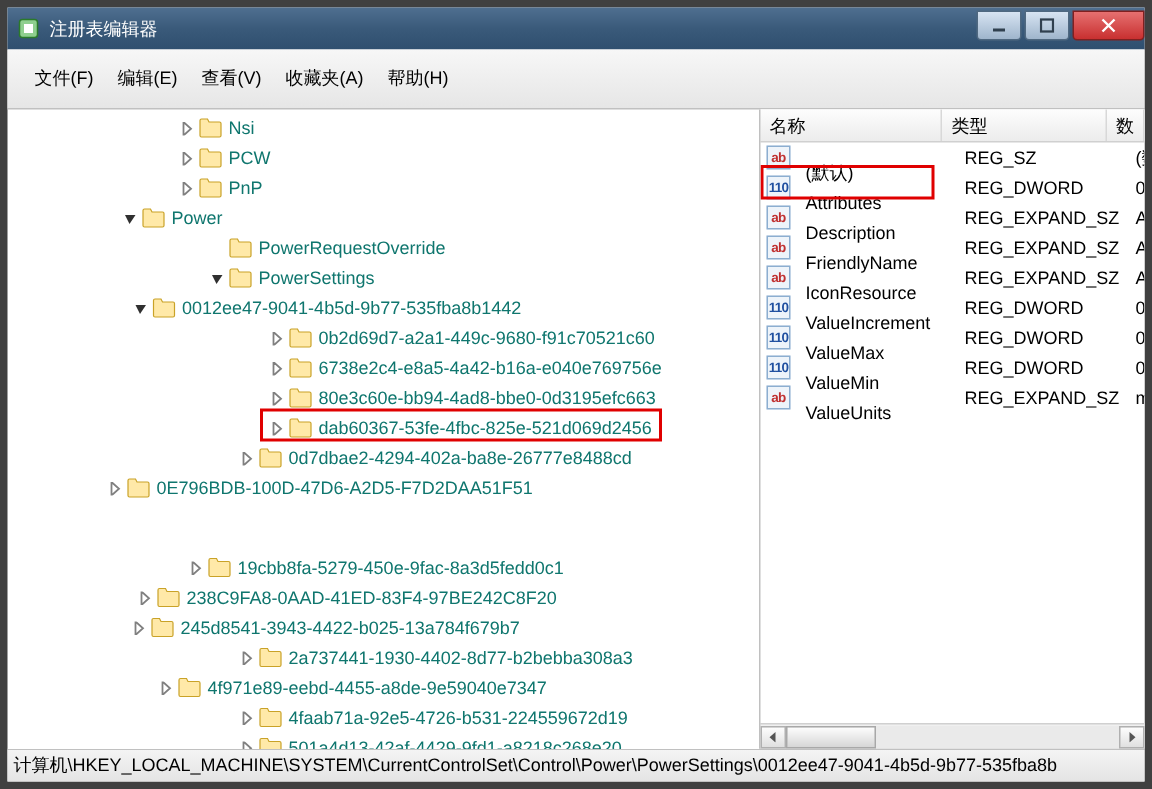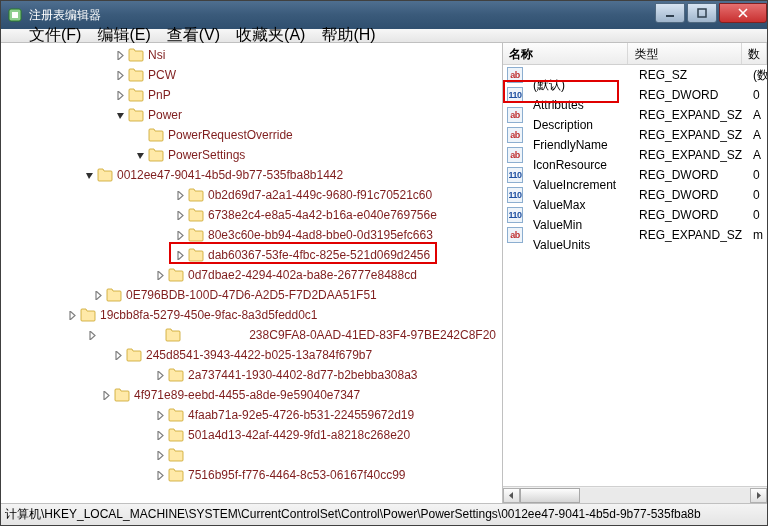--- a/index.html
+++ b/index.html
@@ -1,20 +1,20 @@
 <!DOCTYPE html>
 <html><head>
 <meta charset="utf-8">
 <style>
   * { box-sizing: border-box; margin: 0; padding: 0; font-family: "Microsoft YaHei", "Segoe UI", Tahoma, sans-serif; }
   body { width: 768px; height: 526px; overflow: hidden; background: #b0c8e0; }
   .window {
     width: 768px; height: 526px;
     background: #fff;
-    border: 1px solid #404040;
+    border: 5px solid #404040;
     display: flex; flex-direction: column;
     box-shadow: 0 0 0 1px rgba(255,255,255,.4) inset;
   }
   
   .titlebar {
     height: 28px;
     background: linear-gradient(to bottom, #4f6f90 0%, #3a5a7a 50%, #2f4f6f 100%);
     display: flex; align-items: center; color: #fff;
     padding-left: 6px;
   }
@@ -27,24 +27,24 @@
     background: linear-gradient(to bottom,#d7e4f2,#9fb5cc);
     border:1px solid #4f6880; border-bottom-left-radius:3px; border-bottom-right-radius:3px;
     display:flex;align-items:center;justify-content:center;
     color:#30404f; font-size:10px;
   }
   .win-btn + .win-btn { margin-left:2px; }
   .win-btn.close { background: linear-gradient(to bottom,#e67070,#c83030); color:#fff; width:48px; border-color:#802020; }
   .win-btn.close svg, .win-btn svg { width:10px; height:10px; }
   
   .menubar {
-    height: 14px; background: linear-gradient(to bottom,#f7f7f7,#e6e6e6);
+    height: 40px; background: linear-gradient(to bottom,#f7f7f7,#e6e6e6);
     border-bottom: 1px solid #c0c0c0;
-    display:flex; align-items:center; font-size:16px;
-    padding-left:20px;
+    display:flex; align-items:center; font-size:12px;
+    padding-left:10px;
   }
   .menu-item { padding: 2px 8px; }
   
   .main { flex:1; display:flex; min-height:0; }
   .tree-panel {
     width: 502px; border-right:1px solid #c0c0c0;
     overflow:auto; background:#fff;
     position:relative;
   }
   .tree { font-size: 12px; padding-top:2px; position:relative; }
@@ -58,38 +58,38 @@
     color:#606060;
     margin-right:2px;
     flex:none;
   }
   .tree-row .toggle svg { width:9px; height:9px; display:block; }
   .tree-row .folder {
     width:16px;height:14px;margin-right:4px;flex:none;
     display:flex;align-items:center;justify-content:center;
   }
   .tree-row .folder svg { width:16px;height:14px; }
-  .tree-row .label { color:#7f1d1d; }
+  .tree-row .label { color:#0f766e; }
   .highlight-box-tree {
     position:absolute; border:2px solid #e00000; pointer-events:none;
   }
   
   .list-panel {
     flex:1; display:flex; flex-direction:column; min-width:0;
     background:#fff;
   }
   .list-header {
     height:22px; display:flex; font-size:12px;
     background:linear-gradient(to bottom,#fdfdfd,#ececec);
     border-bottom:1px solid #d0d0d0;
   }
   .list-header .col {
     padding:3px 6px; border-right:1px solid #d8d8d8;
   }
-  .col-name { width:126px;font-weight:bold; }
+  .col-name { width:126px; }
   .col-type { width:114px; }
   .col-data { flex:1; }
   .list-body { flex:1; overflow:hidden; font-size:12px; position:relative; }
   .list-row { display:flex; height:20px; align-items:center; }
   .list-row .cell { padding:0 6px; overflow:hidden; white-space:nowrap; }
   .list-row .icon { width:16px; height:16px; margin-left:4px; margin-right:4px; flex:none;
     border:1px solid #8caed0; background:#eef4fa; display:flex; align-items:center; justify-content:center;
     font-size:9px; font-weight:bold; letter-spacing:-0.5px;
   }
   .list-row .icon.str { color:#c03030; }
@@ -194,21 +194,21 @@
                 <path d="M2 0 L7 4.5 L2 9 Z" fill="none" stroke="#808080" stroke-width="1.2"></path>
               </svg>
             </span>
             <span class="folder">
               <svg viewBox="0 0 16 14">
                 <path d="M1 3 L1 12 Q1 13 2 13 L14 13 Q15 13 15 12 L15 4 Q15 3 14 3 L7 3 L6 1 L2 1 Q1 1 1 2 Z" fill="#ffe9a8" stroke="#c9a227" stroke-width="0.8"></path>
               </svg>
             </span>
             <span class="label">PnP</span>
           </div>
-          <div class="tree-row" style="padding-left: 114px;">
+          <div class="tree-row" style="padding-left: 76px;">
             <span class="toggle">
               <svg viewBox="0 0 9 9">
                 <path d="M1 2 L8 2 L4 8 Z" fill="#303030"></path>
               </svg>
             </span>
             <span class="folder">
               <svg viewBox="0 0 16 14">
                 <path d="M1 3 L1 12 Q1 13 2 13 L14 13 Q15 13 15 12 L15 4 Q15 3 14 3 L7 3 L6 1 L2 1 Q1 1 1 2 Z" fill="#ffe9a8" stroke="#c9a227" stroke-width="0.8"></path>
               </svg>
             </span>
@@ -307,60 +307,60 @@
                 <path d="M2 0 L7 4.5 L2 9 Z" fill="none" stroke="#808080" stroke-width="1.2"></path>
               </svg>
             </span>
             <span class="folder">
               <svg viewBox="0 0 16 14">
                 <path d="M1 3 L1 12 Q1 13 2 13 L14 13 Q15 13 15 12 L15 4 Q15 3 14 3 L7 3 L6 1 L2 1 Q1 1 1 2 Z" fill="#ffe9a8" stroke="#c9a227" stroke-width="0.8"></path>
               </svg>
             </span>
             <span class="label">0d7dbae2-4294-402a-ba8e-26777e8488cd</span>
           </div>
-          <div class="tree-row" style="padding-left: 92px;">
+          <div class="tree-row" style="padding-left: 66px;">
             <span class="toggle">
               <svg viewBox="0 0 9 9">
                 <path d="M2 0 L7 4.5 L2 9 Z" fill="none" stroke="#808080" stroke-width="1.2"></path>
               </svg>
             </span>
             <span class="folder">
               <svg viewBox="0 0 16 14">
                 <path d="M1 3 L1 12 Q1 13 2 13 L14 13 Q15 13 15 12 L15 4 Q15 3 14 3 L7 3 L6 1 L2 1 Q1 1 1 2 Z" fill="#ffe9a8" stroke="#c9a227" stroke-width="0.8"></path>
               </svg>
             </span>
             <span class="label">0E796BDB-100D-47D6-A2D5-F7D2DAA51F51</span>
           </div>
-          <div class="tree-row" style="padding-left: 66px;">
+          <div class="tree-row" style="padding-left: 120px; margin-top: 33px;">
             <span class="toggle">
               <svg viewBox="0 0 9 9">
                 <path d="M2 0 L7 4.5 L2 9 Z" fill="none" stroke="#808080" stroke-width="1.2"></path>
               </svg>
             </span>
             <span class="folder">
               <svg viewBox="0 0 16 14">
                 <path d="M1 3 L1 12 Q1 13 2 13 L14 13 Q15 13 15 12 L15 4 Q15 3 14 3 L7 3 L6 1 L2 1 Q1 1 1 2 Z" fill="#ffe9a8" stroke="#c9a227" stroke-width="0.8"></path>
               </svg>
             </span>
             <span class="label">19cbb8fa-5279-450e-9fac-8a3d5fedd0c1</span>
           </div>
-          <div class="tree-row" style="padding-left: 86px; justify-content: space-between;">
+          <div class="tree-row" style="padding-left: 86px;">
             <span class="toggle">
               <svg viewBox="0 0 9 9">
                 <path d="M2 0 L7 4.5 L2 9 Z" fill="none" stroke="#808080" stroke-width="1.2"></path>
               </svg>
             </span>
             <span class="folder">
               <svg viewBox="0 0 16 14">
                 <path d="M1 3 L1 12 Q1 13 2 13 L14 13 Q15 13 15 12 L15 4 Q15 3 14 3 L7 3 L6 1 L2 1 Q1 1 1 2 Z" fill="#ffe9a8" stroke="#c9a227" stroke-width="0.8"></path>
               </svg>
             </span>
             <span class="label">238C9FA8-0AAD-41ED-83F4-97BE242C8F20</span>
           </div>
-          <div class="tree-row" style="padding-left: 112px;">
+          <div class="tree-row" style="padding-left: 82px;">
             <span class="toggle">
               <svg viewBox="0 0 9 9">
                 <path d="M2 0 L7 4.5 L2 9 Z" fill="none" stroke="#808080" stroke-width="1.2"></path>
               </svg>
             </span>
             <span class="folder">
               <svg viewBox="0 0 16 14">
                 <path d="M1 3 L1 12 Q1 13 2 13 L14 13 Q15 13 15 12 L15 4 Q15 3 14 3 L7 3 L6 1 L2 1 Q1 1 1 2 Z" fill="#ffe9a8" stroke="#c9a227" stroke-width="0.8"></path>
               </svg>
             </span>

